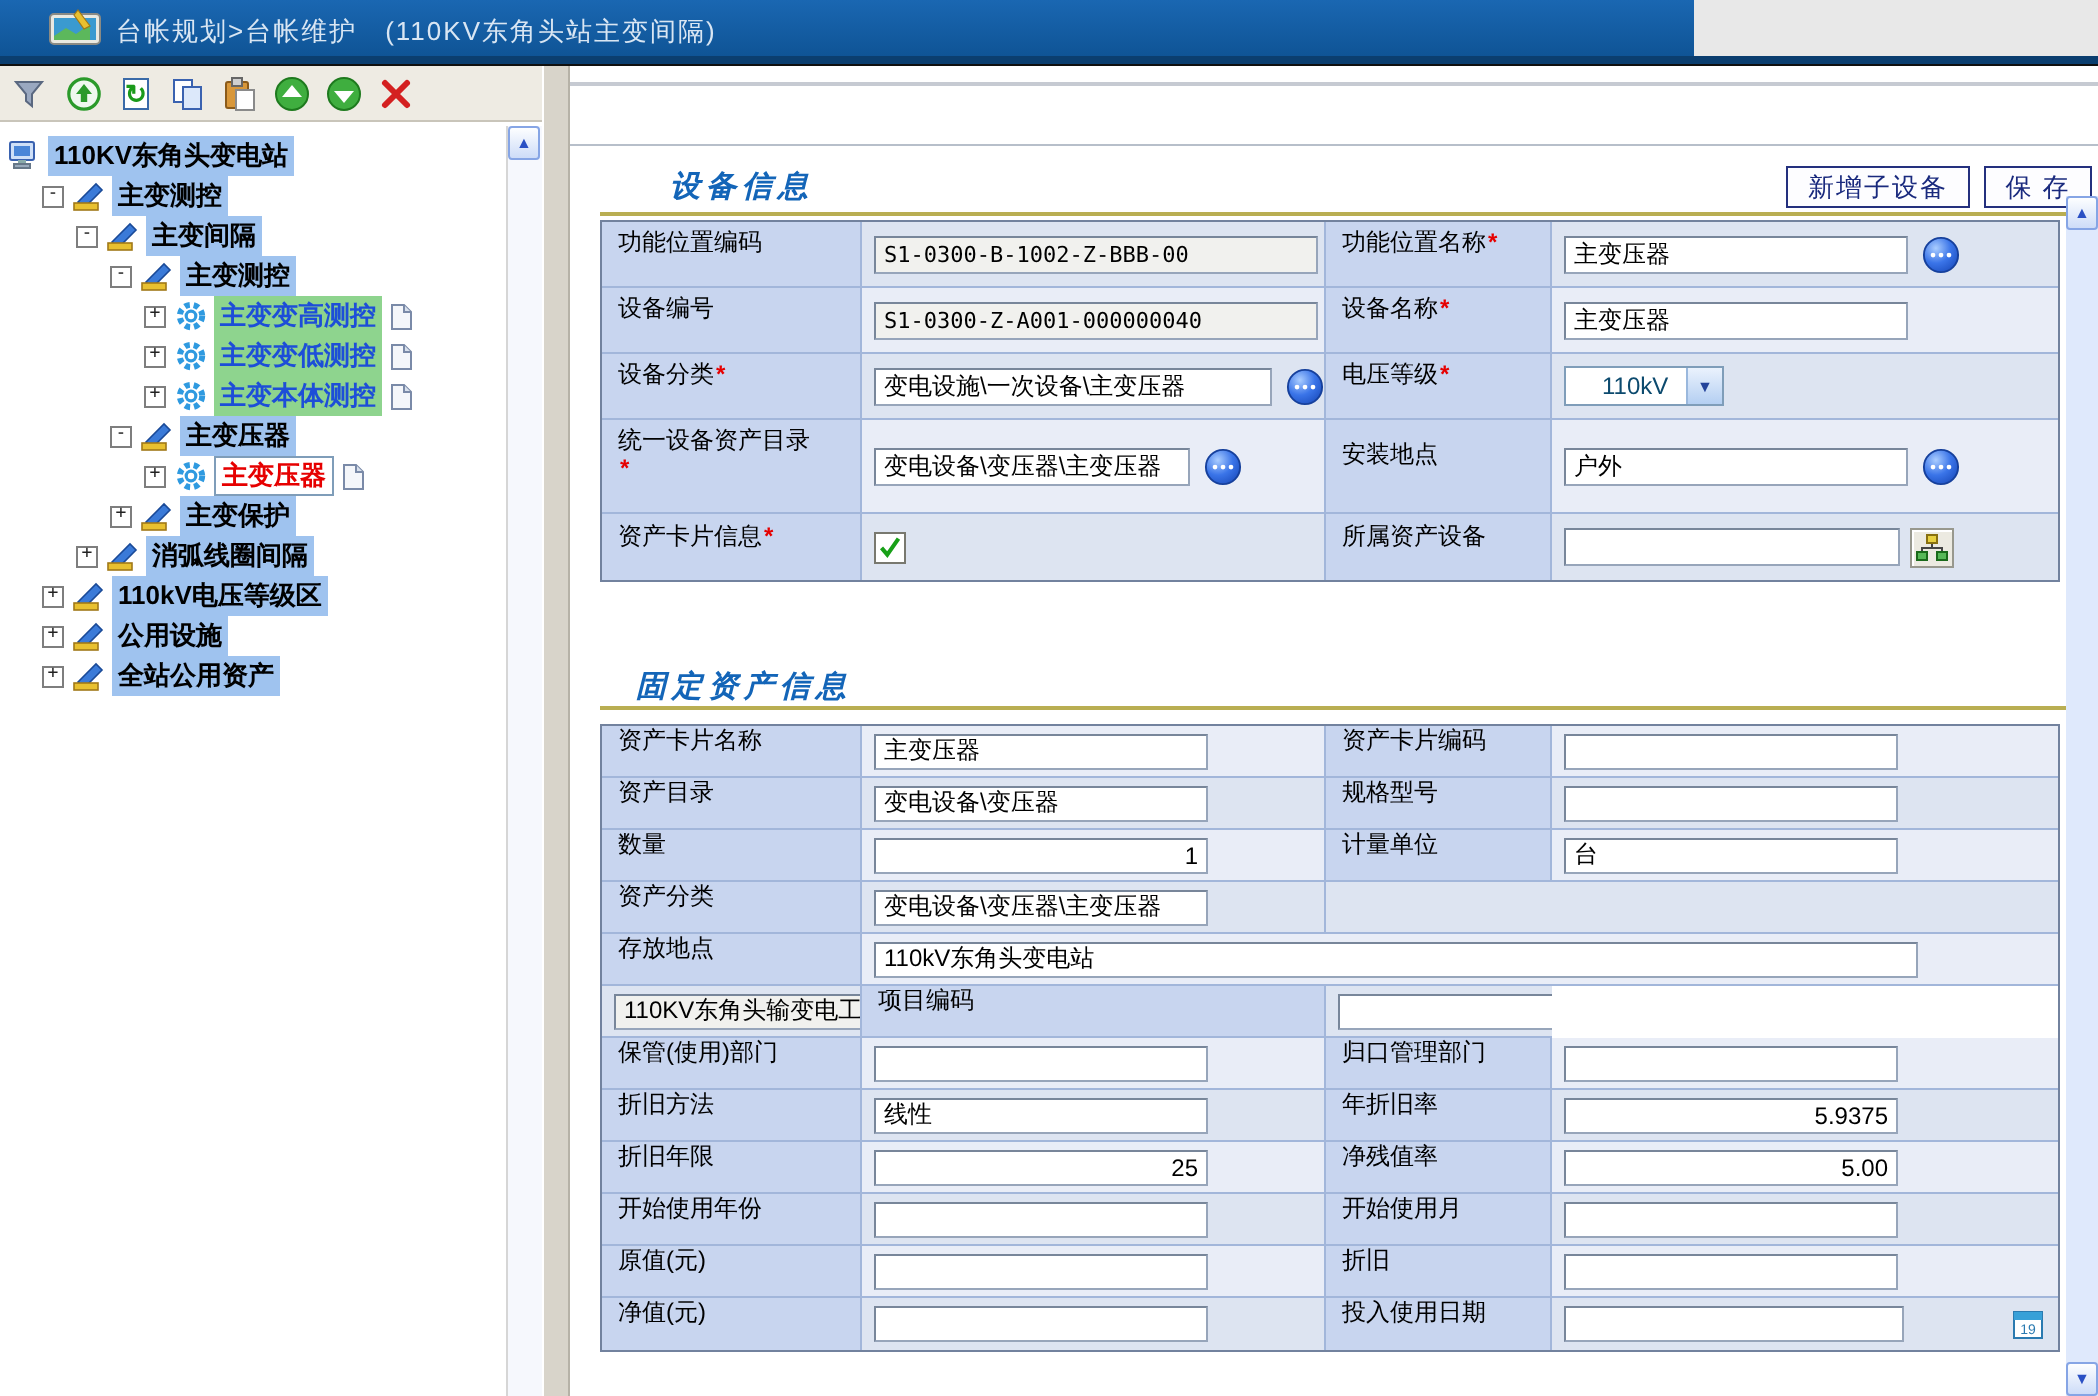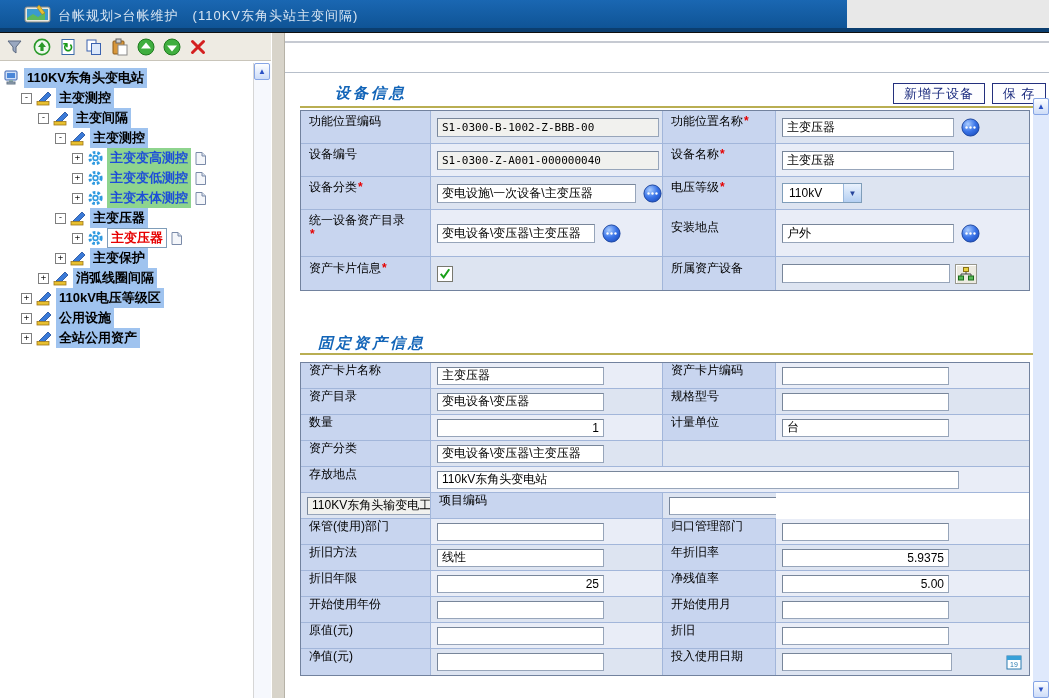--- a/index.html
+++ b/index.html
@@ -58,21 +58,21 @@
 
   .tin{border:1px solid #97a5ba;border-top-color:#78869a;border-left-color:#78869a;background:#fff;height:19px;font:12px "Liberation Sans",sans-serif;padding:0 4px;box-sizing:border-box;color:#000;}
   .asset-table .tin{height:18px;}
   .tin.ro{background:#f1f1ee;}
   .tin.mono{font-family:"DejaVu Sans Mono",monospace;font-size:11px;}
   .tin.tr{text-align:right;}
   .dots{width:19px;height:19px;margin-left:7px;border:none;background:none;padding:0;cursor:pointer;flex:none;display:inline-flex;}
   .sqbtn{width:22px;height:20px;margin-left:5px;background:#eceae1;border:1px solid #98988e;box-shadow:inset 1px 1px 0 #fff;padding:1px;cursor:pointer;display:inline-flex;align-items:center;justify-content:center;}
   .calbtn{width:17px;height:17px;border:none;background:none;padding:0;cursor:pointer;display:inline-flex;position:absolute;right:6px;}
   .sel{height:20px;border:1px solid #7f9db9;background:#fff;display:inline-flex;align-items:center;box-sizing:border-box;cursor:pointer;}
-  .seltext{flex:1;padding-left:6px;font-size:12px;color:#000000;}
+  .seltext{flex:1;padding-left:18px;font-size:12px;color:#0c4a6e;}
   .selarw{width:17px;height:18px;background:linear-gradient(#eaf2fd,#b4cff2);border-left:1px solid #9ab8dd;display:flex;align-items:center;justify-content:center;font-size:8px;color:#24439a;}
   .cb{width:14px;height:14px;border:1px solid #78786f;background:#fff;display:inline-flex;align-items:center;justify-content:center;cursor:pointer;}
 
   
   .content-scrollbar{position:absolute;right:0;top:65px;width:16px;bottom:0;background:#dfe9fc;}
   .sbtn{position:absolute;left:0;width:16px;height:17px;background:linear-gradient(#fdfeff,#cddcf8);border:1px solid #86a5e5;border-radius:2px;box-sizing:border-box;display:flex;align-items:center;justify-content:center;font-size:8px;color:#2a50c4;cursor:pointer;}
 </style>
 </head>
 <body>
 

